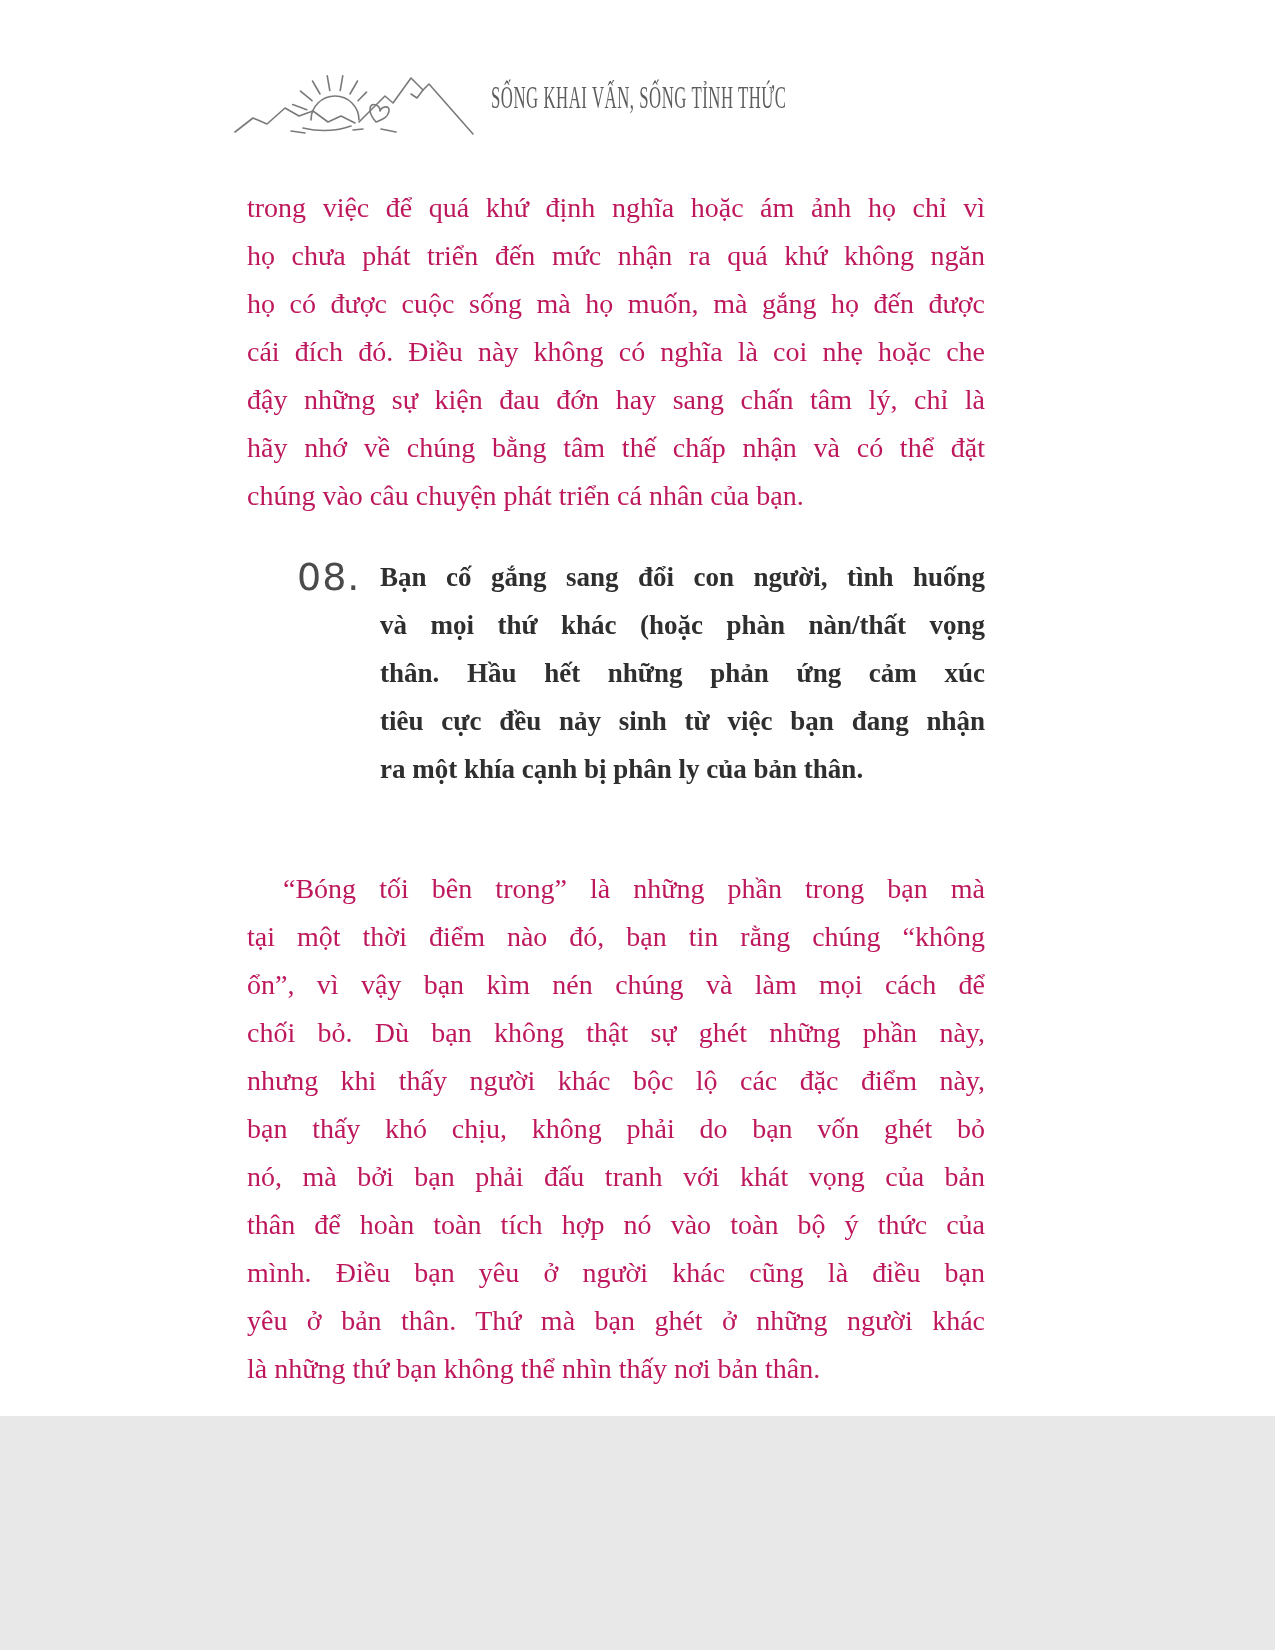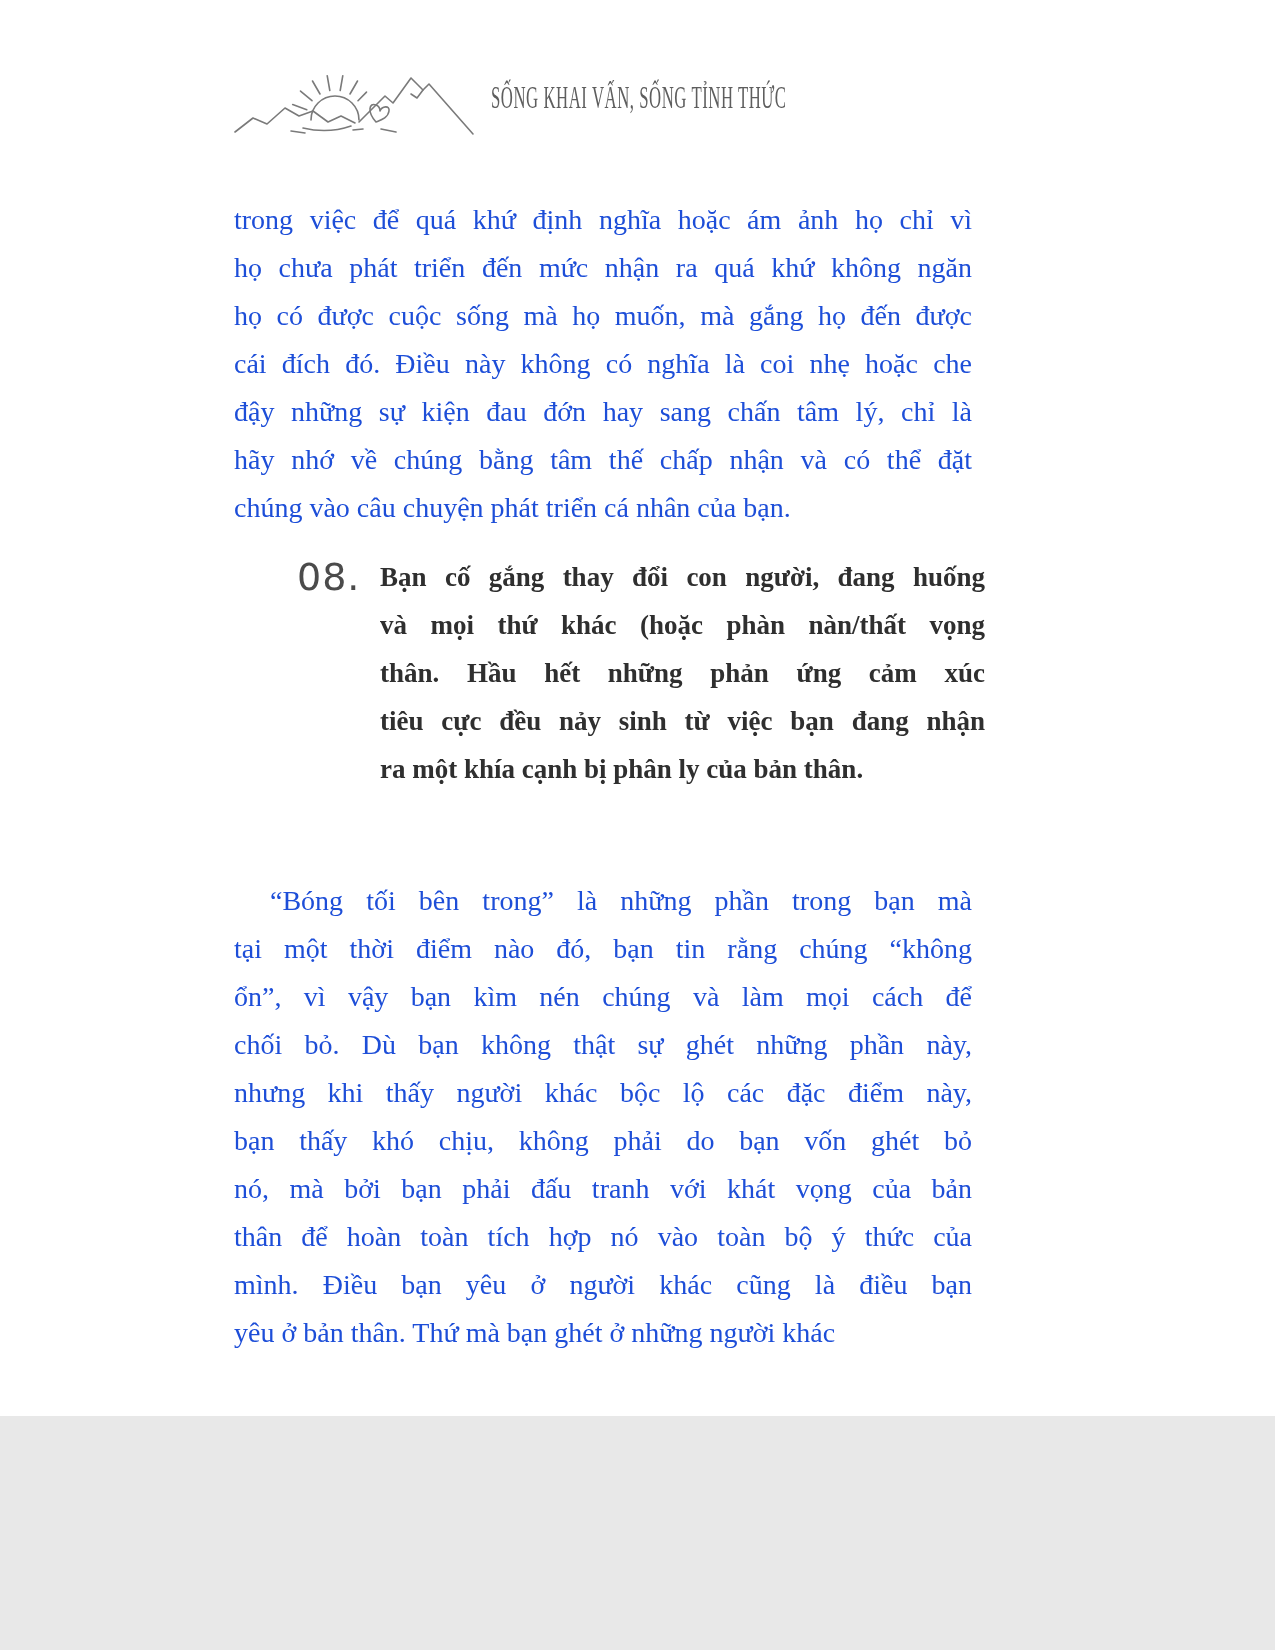--- a/index.html
+++ b/index.html
@@ -21,21 +21,21 @@
     display:inline-block;
     margin-left:6px;
     font-size:31px;
     letter-spacing:1px;
     color:#5e5e5e;
     white-space:nowrap;
     transform:scaleX(0.54);
     transform-origin:left center;
   }
   
-  .textblock { position:absolute; left:234px; width:738px; color:#1d4ed8;margin-top:12px; }
+  .textblock { position:absolute; left:247px; width:738px; color:#be185d; }
   .line {
     height:48px; line-height:48px;
     font-size:28px;
     text-align:justify; text-align-last:justify;
     overflow:visible;
   }
   .lines .line:last-child { text-align-last:left; }
   .para1 { top:184px; }
   .para2 { top:865px; }
   .para2 .line:first-child { text-indent:36px; }
@@ -99,38 +99,39 @@
       <div class="line">họ có được cuộc sống mà họ muốn, mà gắng họ đến được</div>
       <div class="line">cái đích đó. Điều này không có nghĩa là coi nhẹ hoặc che</div>
       <div class="line">đậy những sự kiện đau đớn hay sang chấn tâm lý, chỉ là</div>
       <div class="line">hãy nhớ về chúng bằng tâm thế chấp nhận và có thể đặt</div>
       <div class="line">chúng vào câu chuyện phát triển cá nhân của bạn.</div>
     </div>
 
   <div class="item">
     <span class="item-number">08.</span>
     <div class="item-lines lines">
-        <div class="line">Bạn cố gắng thay đổi con người, đang huống</div>
+        <div class="line">Bạn cố gắng sang đổi con người, tình huống</div>
         <div class="line">và mọi thứ khác (hoặc phàn nàn/thất vọng</div>
         <div class="line">thân. Hầu hết những phản ứng cảm xúc</div>
         <div class="line">tiêu cực đều nảy sinh từ việc bạn đang nhận</div>
         <div class="line">ra một khía cạnh bị phân ly của bản thân.</div>
       </div>
   </div>
 
   <div class="textblock lines para2">
       <div class="line">“Bóng tối bên trong” là những phần trong bạn mà</div>
       <div class="line">tại một thời điểm nào đó, bạn tin rằng chúng “không</div>
       <div class="line">ổn”, vì vậy bạn kìm nén chúng và làm mọi cách để</div>
       <div class="line">chối bỏ. Dù bạn không thật sự ghét những phần này,</div>
       <div class="line">nhưng khi thấy người khác bộc lộ các đặc điểm này,</div>
       <div class="line">bạn thấy khó chịu, không phải do bạn vốn ghét bỏ</div>
       <div class="line">nó, mà bởi bạn phải đấu tranh với khát vọng của bản</div>
       <div class="line">thân để hoàn toàn tích hợp nó vào toàn bộ ý thức của</div>
       <div class="line">mình. Điều bạn yêu ở người khác cũng là điều bạn</div>
       <div class="line">yêu ở bản thân. Thứ mà bạn ghét ở những người khác</div>
+      <div class="line">là những thứ bạn không thể nhìn thấy nơi bản thân.</div>
     </div>
 
   <div class="footer">
     <span class="page-number">14</span>
   </div>
 
 </div>
 
 </body></html>

